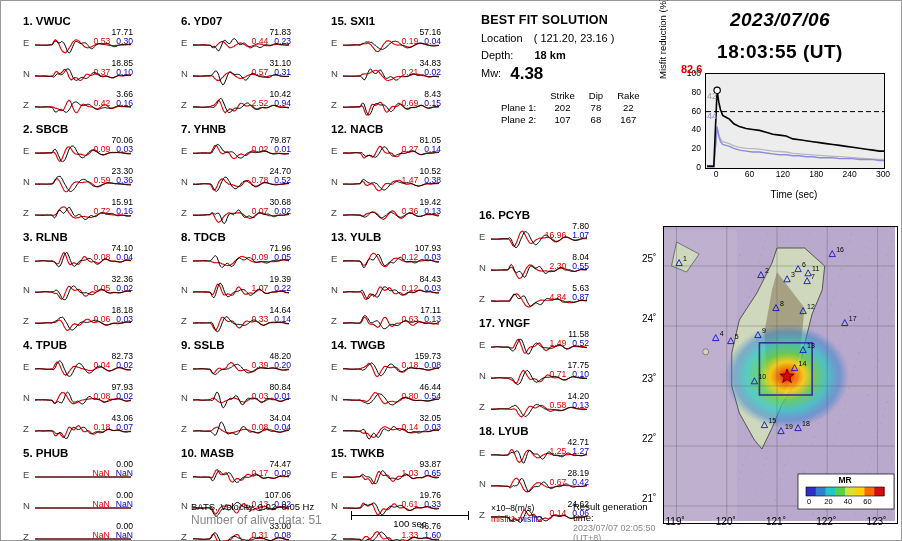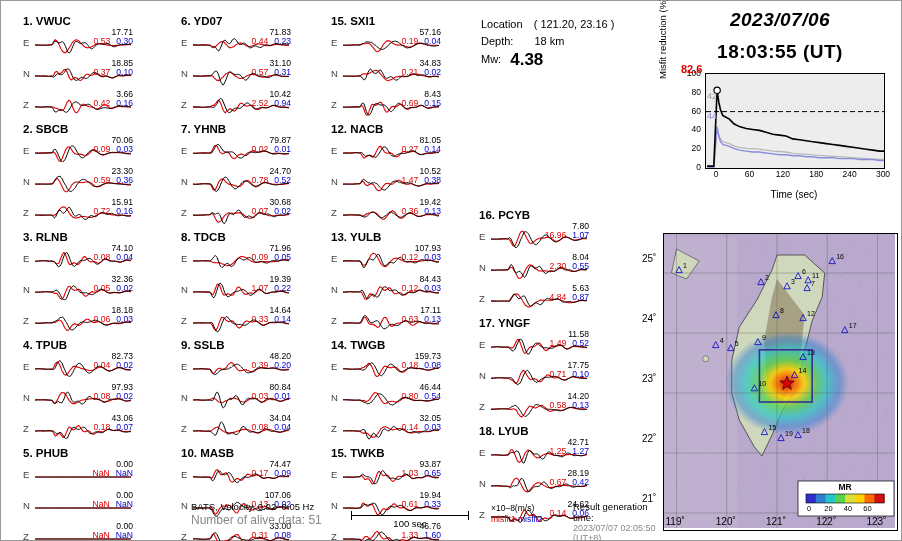--- a/index.html
+++ b/index.html
@@ -17,21 +17,21 @@
   .mis .m2{color:#0000cc;margin-left:6px;}
   .wave{position:absolute;left:12px;top:4px;width:96px;height:26px;}
   .wave svg{display:block;}
 
   
   #solution{position:absolute;left:480px;top:12px;width:175px;}
   #sol-title{font-size:12.5px;font-weight:bold;letter-spacing:.2px;}
   .sol-line{font-size:11px;margin-top:5px;}
   .sol-line .lab{display:inline-block;}
   .big-mw{font-size:17px;font-weight:bold;vertical-align:-2px;margin-left:6px;}
-  .bold-val{font-weight:normal;margin-top:12px;}
+  .bold-val{font-weight:bold;margin-top:12px;}
   table.planes{border-collapse:collapse;font-size:9.6px;margin-top:6px;margin-left:20px;}
   table.planes th{font-weight:normal;padding:0 7px 1px 7px;text-align:center;}
   table.planes td{padding:0 7px 1px 7px;text-align:center;}
   table.planes td.rowlab{text-align:left;padding-left:0;}
 
   
   #datetime{position:absolute;left:660px;top:8px;width:238px;text-align:center;}
   #datetime .d{font-size:19px;font-weight:bold;letter-spacing:.5px;font-style:italic;}
   #datetime .t{font-size:19px;font-weight:bold;letter-spacing:.5px;margin-top:10px;}
 
@@ -40,21 +40,21 @@
   #misfit .plotbox{position:absolute;left:42px;top:10px;width:178px;height:94px;border:1px solid #000;background:#ededed;}
   #misfit .ylabel{position:absolute;left:-6px;top:16px;transform:rotate(-90deg);transform-origin:left top;font-size:9.5px;white-space:nowrap;}
   #misfit .xlabel{position:absolute;left:42px;top:126px;width:178px;text-align:center;font-size:10px;}
   .ytick{position:absolute;font-size:8.5px;text-align:right;width:22px;}
   .xtick{position:absolute;font-size:8.5px;text-align:center;width:26px;top:106px;}
   #maxlab{position:absolute;left:18px;top:0px;font-size:11px;font-weight:bold;color:#e00000;}
   #lab42{position:absolute;left:44px;top:28px;font-size:9px;color:#9a9a9a;}
   #lab44{position:absolute;left:44px;top:48px;font-size:9px;color:#8b8bdd;}
 
   
-  #map{position:absolute;left:662px;top:232px;width:233px;height:296px;border:1px solid #000;}
+  #map{position:absolute;left:662px;top:225px;width:233px;height:296px;border:1px solid #000;}
   .maplab{position:absolute;font-size:10px;}
 
   
   #footer{position:absolute;left:190px;top:500px;width:470px;height:36px;}
   .ft-t1{position:absolute;left:0;top:0;font-size:9.5px;}
   .ft-t2{position:absolute;left:0;top:12px;font-size:12px;color:#888;}
   #scalebar{position:absolute;left:160px;top:14px;width:118px;}
   #scalebar .bar{height:1px;background:#000;position:relative;}
   #scalebar .bar:before,#scalebar .bar:after{content:"";position:absolute;top:-4px;width:1px;height:9px;background:#000;}
   #scalebar .bar:before{left:0;} #scalebar .bar:after{right:0;}
@@ -586,21 +586,21 @@
           <span class="mis">1.03<span class="m2">0.65</span></span>
           <span class="wave">
             <svg width="96" height="26" viewBox="0 0 96 26">
               <path d="M0.0 13.1 L0.8 13.2 L1.6 13.2 L2.4 13.2 L3.2 13.2 L4.0 13.2 L4.8 13.1 L5.6 13.1 L6.5 13.1 L7.3 13.0 L8.1 13.1 L8.9 13.1 L9.7 13.1 L10.5 13.1 L11.3 13.0 L12.1 13.0 L12.9 12.9 L13.7 12.8 L14.5 12.8 L15.3 12.8 L16.1 12.8 L16.9 12.8 L17.7 12.1 L18.6 11.6 L19.4 12.1 L20.2 13.6 L21.0 14.2 L21.8 15.5 L22.6 15.5 L23.4 15.2 L24.2 14.7 L25.0 14.7 L25.8 14.9 L26.6 16.1 L27.4 16.8 L28.2 18.7 L29.0 19.7 L29.8 19.9 L30.7 18.9 L31.5 17.7 L32.3 15.6 L33.1 13.0 L33.9 10.7 L34.7 8.9 L35.5 7.8 L36.3 7.4 L37.1 8.4 L37.9 9.3 L38.7 10.0 L39.5 11.1 L40.3 11.7 L41.1 11.4 L41.9 11.5 L42.8 11.1 L43.6 11.1 L44.4 11.0 L45.2 11.7 L46.0 12.6 L46.8 13.8 L47.6 15.3 L48.4 16.4 L49.2 17.0 L50.0 17.4 L50.8 17.1 L51.6 16.2 L52.4 15.4 L53.2 14.3 L54.1 13.2 L54.9 12.6 L55.7 12.3 L56.5 12.3 L57.3 12.3 L58.1 12.6 L58.9 12.6 L59.7 12.5 L60.5 12.3 L61.3 11.6 L62.1 11.3 L62.9 10.9 L63.7 10.6 L64.5 10.6 L65.3 11.1 L66.2 11.7 L67.0 12.5 L67.8 13.4 L68.6 14.1 L69.4 14.4 L70.2 14.6 L71.0 14.5 L71.8 14.3 L72.6 14.0 L73.4 13.7 L74.2 13.6 L75.0 13.6 L75.8 13.6 L76.6 13.7 L77.4 13.8 L78.3 13.9 L79.1 13.7 L79.9 13.4 L80.7 12.9 L81.5 12.5 L82.3 12.1 L83.1 11.8 L83.9 11.6 L84.7 11.7 L85.5 11.8 L86.3 12.1 L87.1 12.5 L87.9 12.7 L88.7 13.0 L89.5 13.2 L90.4 13.1 L91.2 13.1 L92.0 13.1 L92.8 13.0 L93.6 13.1 L94.4 13.2 L95.2 13.3 L96.0 13.5" fill="none" stroke="#e00000" stroke-width="1.1"></path>
               <path d="M0.0 12.9 L0.8 12.9 L1.6 12.9 L2.4 12.9 L3.2 12.9 L4.0 12.9 L4.8 13.0 L5.6 13.0 L6.5 13.1 L7.3 13.2 L8.1 13.2 L8.9 13.3 L9.7 13.3 L10.5 13.3 L11.3 13.2 L12.1 13.2 L12.9 13.1 L13.7 13.0 L14.5 12.9 L15.3 12.8 L16.1 12.8 L16.9 12.8 L17.7 12.1 L18.6 10.7 L19.4 10.2 L20.2 10.5 L21.0 11.1 L21.8 12.0 L22.6 12.1 L23.4 12.9 L24.2 13.0 L25.0 12.5 L25.8 13.0 L26.6 13.3 L27.4 13.7 L28.2 14.6 L29.0 16.0 L29.8 17.5 L30.7 18.4 L31.5 19.8 L32.3 19.5 L33.1 19.6 L33.9 18.5 L34.7 16.7 L35.5 14.7 L36.3 12.5 L37.1 10.2 L37.9 8.7 L38.7 7.3 L39.5 6.7 L40.3 7.1 L41.1 7.6 L41.9 8.9 L42.8 10.2 L43.6 11.4 L44.4 12.8 L45.2 13.6 L46.0 14.1 L46.8 14.6 L47.6 14.6 L48.4 14.2 L49.2 14.1 L50.0 14.0 L50.8 14.3 L51.6 14.4 L52.4 14.5 L53.2 14.9 L54.1 15.2 L54.9 15.5 L55.7 15.3 L56.5 14.9 L57.3 14.6 L58.1 13.5 L58.9 12.8 L59.7 11.9 L60.5 10.9 L61.3 10.4 L62.1 9.8 L62.9 10.0 L63.7 10.3 L64.5 10.8 L65.3 11.5 L66.2 12.2 L67.0 12.9 L67.8 13.7 L68.6 14.1 L69.4 14.3 L70.2 14.5 L71.0 14.4 L71.8 14.2 L72.6 14.0 L73.4 13.7 L74.2 13.6 L75.0 13.6 L75.8 13.5 L76.6 13.5 L77.4 13.6 L78.3 13.6 L79.1 13.5 L79.9 13.4 L80.7 13.0 L81.5 12.8 L82.3 12.5 L83.1 12.1 L83.9 11.8 L84.7 11.7 L85.5 11.6 L86.3 11.7 L87.1 12.0 L87.9 12.3 L88.7 12.6 L89.5 13.1 L90.4 13.4 L91.2 13.6 L92.0 13.9 L92.8 13.9 L93.6 13.9 L94.4 13.8 L95.2 13.6 L96.0 13.4" fill="none" stroke="#000000" stroke-width="1.0"></path>
             </svg>
           </span>
         </div>
         <div class="trace-row">
           <span class="comp">N</span>
-          <span class="amp">19.94</span>
+          <span class="amp">19.76</span>
           <span class="mis">0.61<span class="m2">0.33</span></span>
           <span class="wave">
             <svg width="96" height="26" viewBox="0 0 96 26">
               <path d="M0.0 13.0 L0.8 13.1 L1.6 13.2 L2.4 13.2 L3.2 13.2 L4.0 13.2 L4.8 13.2 L5.6 13.1 L6.5 13.1 L7.3 13.1 L8.1 13.1 L8.9 13.1 L9.7 13.1 L10.5 13.1 L11.3 13.1 L12.1 13.2 L12.9 13.2 L13.7 13.1 L14.5 13.1 L15.3 13.0 L16.1 12.9 L16.9 12.9 L17.7 12.2 L18.6 10.3 L19.4 8.9 L20.2 8.2 L21.0 8.3 L21.8 9.1 L22.6 9.8 L23.4 10.5 L24.2 11.0 L25.0 11.2 L25.8 10.9 L26.6 9.7 L27.4 9.3 L28.2 9.2 L29.0 9.1 L29.8 10.3 L30.7 11.7 L31.5 14.1 L32.3 15.9 L33.1 17.3 L33.9 19.2 L34.7 19.8 L35.5 19.7 L36.3 18.8 L37.1 18.1 L37.9 16.9 L38.7 15.6 L39.5 14.3 L40.3 13.9 L41.1 13.8 L41.9 14.1 L42.8 14.3 L43.6 14.3 L44.4 14.8 L45.2 14.4 L46.0 13.8 L46.8 13.2 L47.6 11.9 L48.4 10.9 L49.2 10.1 L50.0 9.1 L50.8 9.0 L51.6 8.8 L52.4 9.2 L53.2 10.1 L54.1 10.9 L54.9 11.7 L55.7 12.4 L56.5 12.9 L57.3 12.9 L58.1 12.9 L58.9 12.8 L59.7 12.6 L60.5 12.4 L61.3 12.6 L62.1 12.9 L62.9 13.3 L63.7 13.8 L64.5 14.2 L65.3 14.8 L66.2 15.2 L67.0 15.4 L67.8 15.4 L68.6 15.3 L69.4 14.7 L70.2 14.3 L71.0 13.7 L71.8 13.2 L72.6 12.9 L73.4 12.8 L74.2 12.7 L75.0 12.8 L75.8 12.9 L76.6 13.0 L77.4 13.0 L78.3 12.9 L79.1 12.7 L79.9 12.5 L80.7 12.2 L81.5 11.9 L82.3 11.7 L83.1 11.6 L83.9 11.6 L84.7 11.8 L85.5 12.0 L86.3 12.4 L87.1 12.7 L87.9 13.0 L88.7 13.2 L89.5 13.3 L90.4 13.3 L91.2 13.4 L92.0 13.2 L92.8 13.1 L93.6 13.2 L94.4 13.2 L95.2 13.3 L96.0 13.4" fill="none" stroke="#e00000" stroke-width="1.1"></path>
               <path d="M0.0 12.9 L0.8 12.9 L1.6 12.9 L2.4 12.9 L3.2 12.9 L4.0 12.9 L4.8 12.9 L5.6 12.9 L6.5 12.9 L7.3 13.0 L8.1 13.1 L8.9 13.1 L9.7 13.2 L10.5 13.2 L11.3 13.3 L12.1 13.3 L12.9 13.3 L13.7 13.3 L14.5 13.2 L15.3 13.2 L16.1 13.1 L16.9 13.0 L17.7 12.9 L18.6 12.3 L19.4 11.0 L20.2 10.2 L21.0 9.6 L21.8 9.3 L22.6 9.5 L23.4 9.6 L24.2 10.2 L25.0 10.1 L25.8 10.2 L26.6 9.9 L27.4 10.1 L28.2 9.1 L29.0 9.0 L29.8 8.1 L30.7 8.1 L31.5 8.3 L32.3 8.7 L33.1 10.1 L33.9 11.3 L34.7 13.4 L35.5 15.1 L36.3 16.6 L37.1 17.7 L37.9 19.0 L38.7 19.7 L39.5 19.7 L40.3 19.3 L41.1 18.1 L41.9 17.1 L42.8 15.7 L43.6 14.8 L44.4 13.4 L45.2 12.8 L46.0 12.0 L46.8 11.6 L47.6 11.2 L48.4 11.5 L49.2 11.7 L50.0 12.0 L50.8 12.0 L51.6 12.1 L52.4 12.0 L53.2 11.7 L54.1 11.6 L54.9 11.3 L55.7 10.8 L56.5 10.4 L57.3 10.4 L58.1 10.4 L58.9 10.8 L59.7 11.2 L60.5 11.9 L61.3 12.4 L62.1 13.4 L62.9 14.1 L63.7 14.7 L64.5 15.2 L65.3 15.4 L66.2 15.5 L67.0 15.5 L67.8 15.3 L68.6 14.9 L69.4 14.5 L70.2 14.0 L71.0 13.5 L71.8 13.3 L72.6 12.9 L73.4 12.8 L74.2 12.7 L75.0 12.6 L75.8 12.7 L76.6 12.7 L77.4 12.8 L78.3 12.7 L79.1 12.7 L79.9 12.6 L80.7 12.4 L81.5 12.2 L82.3 12.0 L83.1 11.9 L83.9 11.8 L84.7 11.7 L85.5 11.9 L86.3 12.0 L87.1 12.2 L87.9 12.5 L88.7 12.9 L89.5 13.2 L90.4 13.5 L91.2 13.8 L92.0 13.9 L92.8 14.0 L93.6 14.0 L94.4 13.9 L95.2 13.8 L96.0 13.7" fill="none" stroke="#000000" stroke-width="1.0"></path>
             </svg>
           </span>
         </div>
         <div class="trace-row">
           <span class="comp">Z</span>
@@ -610,32 +610,55 @@
             <svg width="96" height="26" viewBox="0 0 96 26">
               <path d="M0.0 13.0 L0.8 13.0 L1.6 13.1 L2.4 13.1 L3.2 13.2 L4.0 13.2 L4.8 13.2 L5.6 13.2 L6.5 13.1 L7.3 13.1 L8.1 13.1 L8.9 13.1 L9.7 13.1 L10.5 13.1 L11.3 13.1 L12.1 13.2 L12.9 13.2 L13.7 13.2 L14.5 13.2 L15.3 13.2 L16.1 13.2 L16.9 13.2 L17.7 13.7 L18.6 14.3 L19.4 13.7 L20.2 12.9 L21.0 11.8 L21.8 10.8 L22.6 10.6 L23.4 10.5 L24.2 10.5 L25.0 11.3 L25.8 12.4 L26.6 12.3 L27.4 12.6 L28.2 12.1 L29.0 11.2 L29.8 10.5 L30.7 8.9 L31.5 7.6 L32.3 6.7 L33.1 6.1 L33.9 5.6 L34.7 5.8 L35.5 6.4 L36.3 7.6 L37.1 9.1 L37.9 10.6 L38.7 11.4 L39.5 12.4 L40.3 12.9 L41.1 13.0 L41.9 12.8 L42.8 12.8 L43.6 12.1 L44.4 11.6 L45.2 11.9 L46.0 11.7 L46.8 12.2 L47.6 12.8 L48.4 13.8 L49.2 14.5 L50.0 15.3 L50.8 16.2 L51.6 16.5 L52.4 16.9 L53.2 16.8 L54.1 16.3 L54.9 15.9 L55.7 15.4 L56.5 14.8 L57.3 14.3 L58.1 13.8 L58.9 13.7 L59.7 13.7 L60.5 13.8 L61.3 14.2 L62.1 14.4 L62.9 14.4 L63.7 14.5 L64.5 14.6 L65.3 14.2 L66.2 13.8 L67.0 13.3 L67.8 12.8 L68.6 12.3 L69.4 11.8 L70.2 11.5 L71.0 11.4 L71.8 11.5 L72.6 11.5 L73.4 11.7 L74.2 12.0 L75.0 12.3 L75.8 12.5 L76.6 12.5 L77.4 12.4 L78.3 12.4 L79.1 12.3 L79.9 12.0 L80.7 11.8 L81.5 11.7 L82.3 11.7 L83.1 11.8 L83.9 12.0 L84.7 12.1 L85.5 12.5 L86.3 12.7 L87.1 13.1 L87.9 13.2 L88.7 13.5 L89.5 13.5 L90.4 13.6 L91.2 13.5 L92.0 13.4 L92.8 13.3 L93.6 13.2 L94.4 13.2 L95.2 13.2 L96.0 13.2" fill="none" stroke="#e00000" stroke-width="1.1"></path>
               <path d="M0.0 12.9 L0.8 12.9 L1.6 12.9 L2.4 12.9 L3.2 12.9 L4.0 12.9 L4.8 12.9 L5.6 12.9 L6.5 12.9 L7.3 12.8 L8.1 12.9 L8.9 12.9 L9.7 12.9 L10.5 13.0 L11.3 13.1 L12.1 13.1 L12.9 13.2 L13.7 13.2 L14.5 13.2 L15.3 13.3 L16.1 13.3 L16.9 13.3 L17.7 14.2 L18.6 15.6 L19.4 16.5 L20.2 16.4 L21.0 15.9 L21.8 15.5 L22.6 14.8 L23.4 14.1 L24.2 13.4 L25.0 13.7 L25.8 13.3 L26.6 13.5 L27.4 13.8 L28.2 14.0 L29.0 14.2 L29.8 14.8 L30.7 14.2 L31.5 13.2 L32.3 12.4 L33.1 11.5 L33.9 10.5 L34.7 9.1 L35.5 7.9 L36.3 7.3 L37.1 6.8 L37.9 6.2 L38.7 6.0 L39.5 6.7 L40.3 7.1 L41.1 8.1 L41.9 9.0 L42.8 9.9 L43.6 11.3 L44.4 12.1 L45.2 13.0 L46.0 14.0 L46.8 14.3 L47.6 14.4 L48.4 14.5 L49.2 14.4 L50.0 14.5 L50.8 14.1 L51.6 14.0 L52.4 13.7 L53.2 13.7 L54.1 13.6 L54.9 13.7 L55.7 14.2 L56.5 14.3 L57.3 14.8 L58.1 15.3 L58.9 15.6 L59.7 15.9 L60.5 15.7 L61.3 15.9 L62.1 15.7 L62.9 15.5 L63.7 14.9 L64.5 14.4 L65.3 14.0 L66.2 13.4 L67.0 12.8 L67.8 12.4 L68.6 12.0 L69.4 11.7 L70.2 11.5 L71.0 11.4 L71.8 11.4 L72.6 11.6 L73.4 11.7 L74.2 11.9 L75.0 12.1 L75.8 12.3 L76.6 12.3 L77.4 12.4 L78.3 12.5 L79.1 12.4 L79.9 12.4 L80.7 12.2 L81.5 12.2 L82.3 12.1 L83.1 12.1 L83.9 12.0 L84.7 12.2 L85.5 12.2 L86.3 12.4 L87.1 12.7 L87.9 12.8 L88.7 13.1 L89.5 13.4 L90.4 13.5 L91.2 13.8 L92.0 13.9 L92.8 14.0 L93.6 14.0 L94.4 14.0 L95.2 13.9 L96.0 13.8" fill="none" stroke="#000000" stroke-width="1.0"></path>
             </svg>
           </span>
         </div>
       </div>
     </div>
 
   <div id="solution">
+    <div id="sol-title">BEST FIT SOLUTION</div>
     <div class="sol-line">
       <span class="lab">Location</span>
       <span style="margin-left:8px;">( 121.20, 23.16 )</span>
     </div>
     <div class="sol-line">
       <span class="lab">Depth:</span>
       <span class="bold-val" style="margin-left:18px;">18 km</span>
     </div>
     <div class="sol-line" style="margin-top:3px;">
       <span class="lab">Mw:</span>
       <span class="big-mw">4.38</span>
     </div>
+    <table class="planes">
+      <tbody>
+          <tr>
+        <th></th>
+        <th>Strike</th>
+        <th>Dip</th>
+        <th>Rake</th>
+      </tr>
+      <tr>
+        <td class="rowlab">Plane 1:</td>
+        <td>202</td>
+        <td>78</td>
+        <td>22</td>
+      </tr>
+      <tr>
+        <td class="rowlab">Plane 2:</td>
+        <td>107</td>
+        <td>68</td>
+        <td>167</td>
+      </tr>
+    </tbody>
+      </table>
 
   </div>
 
   <div id="datetime">
     <div class="d">2023/07/06</div>
     <div class="t">18:03:55  (UT)</div>
   </div>
 
   <div id="misfit">
     <div class="ylabel">Misfit reduction (%)</div>

